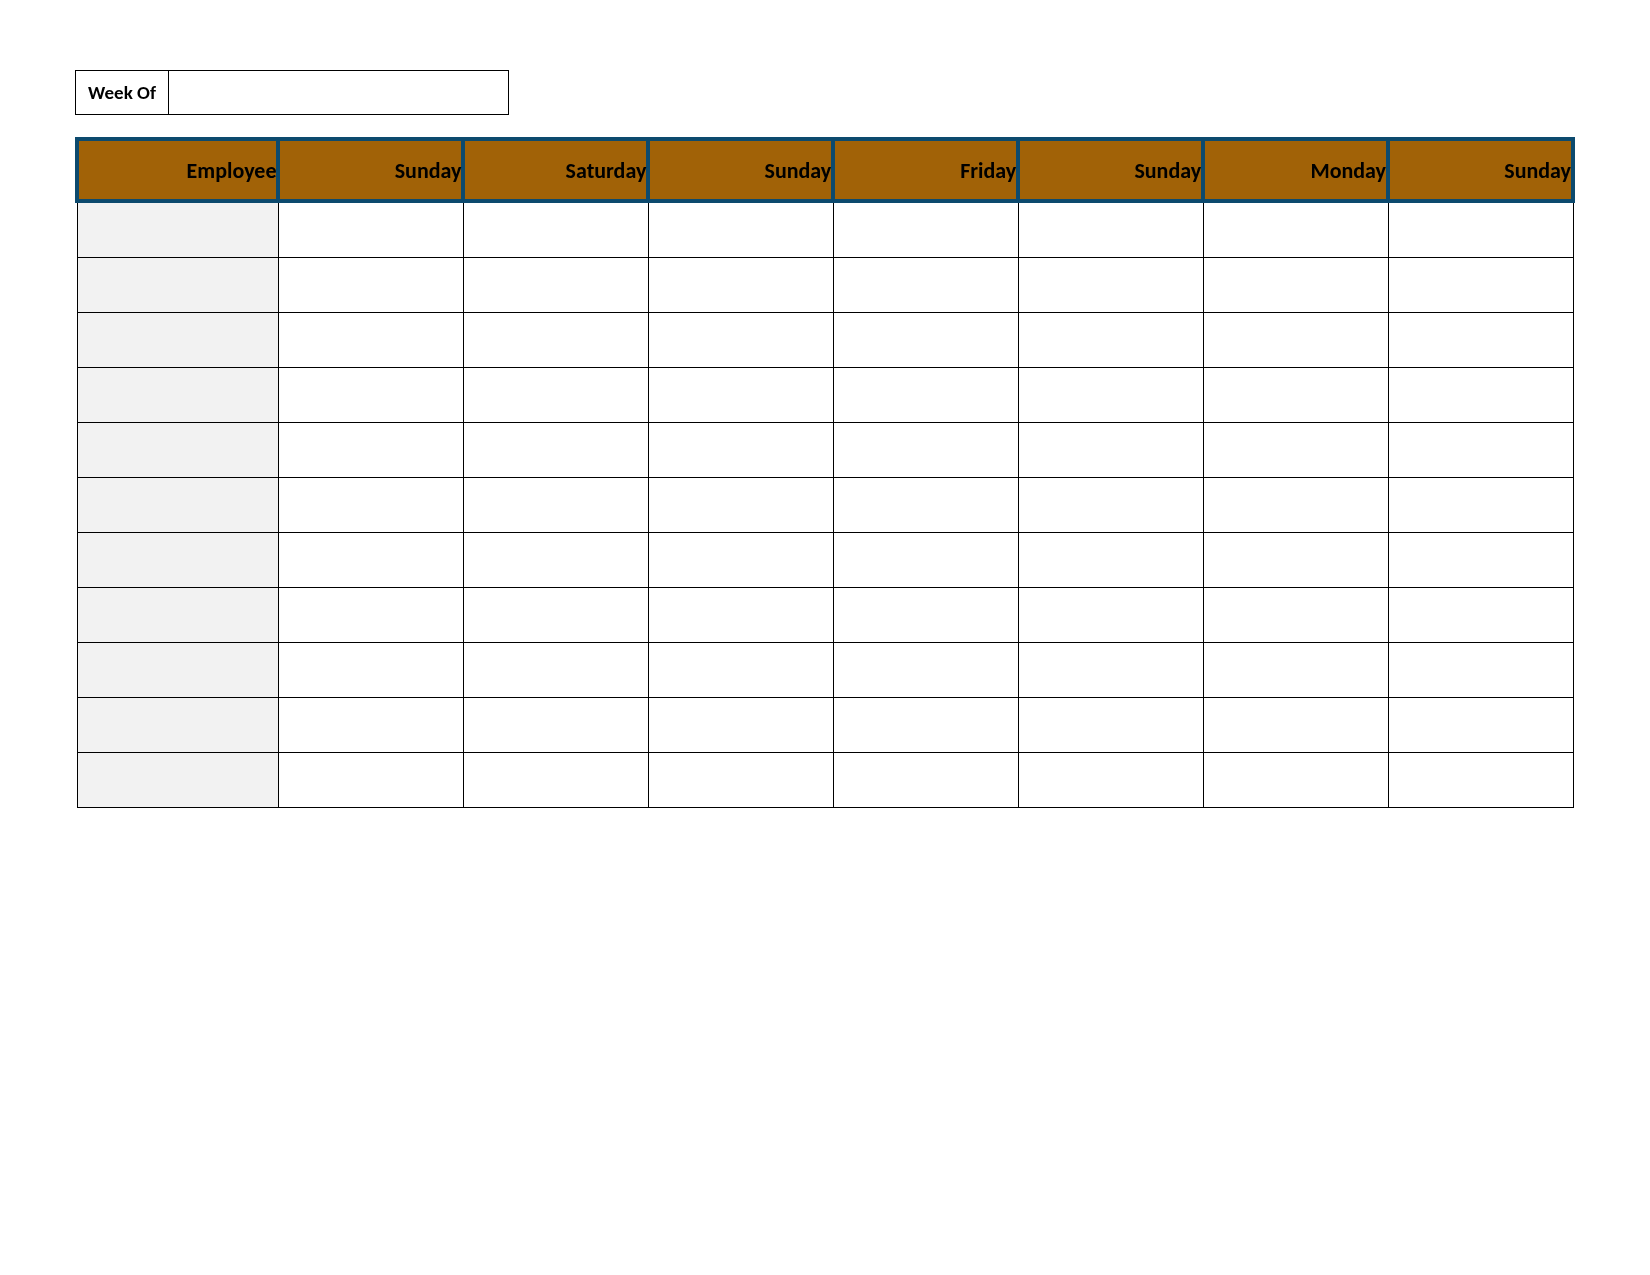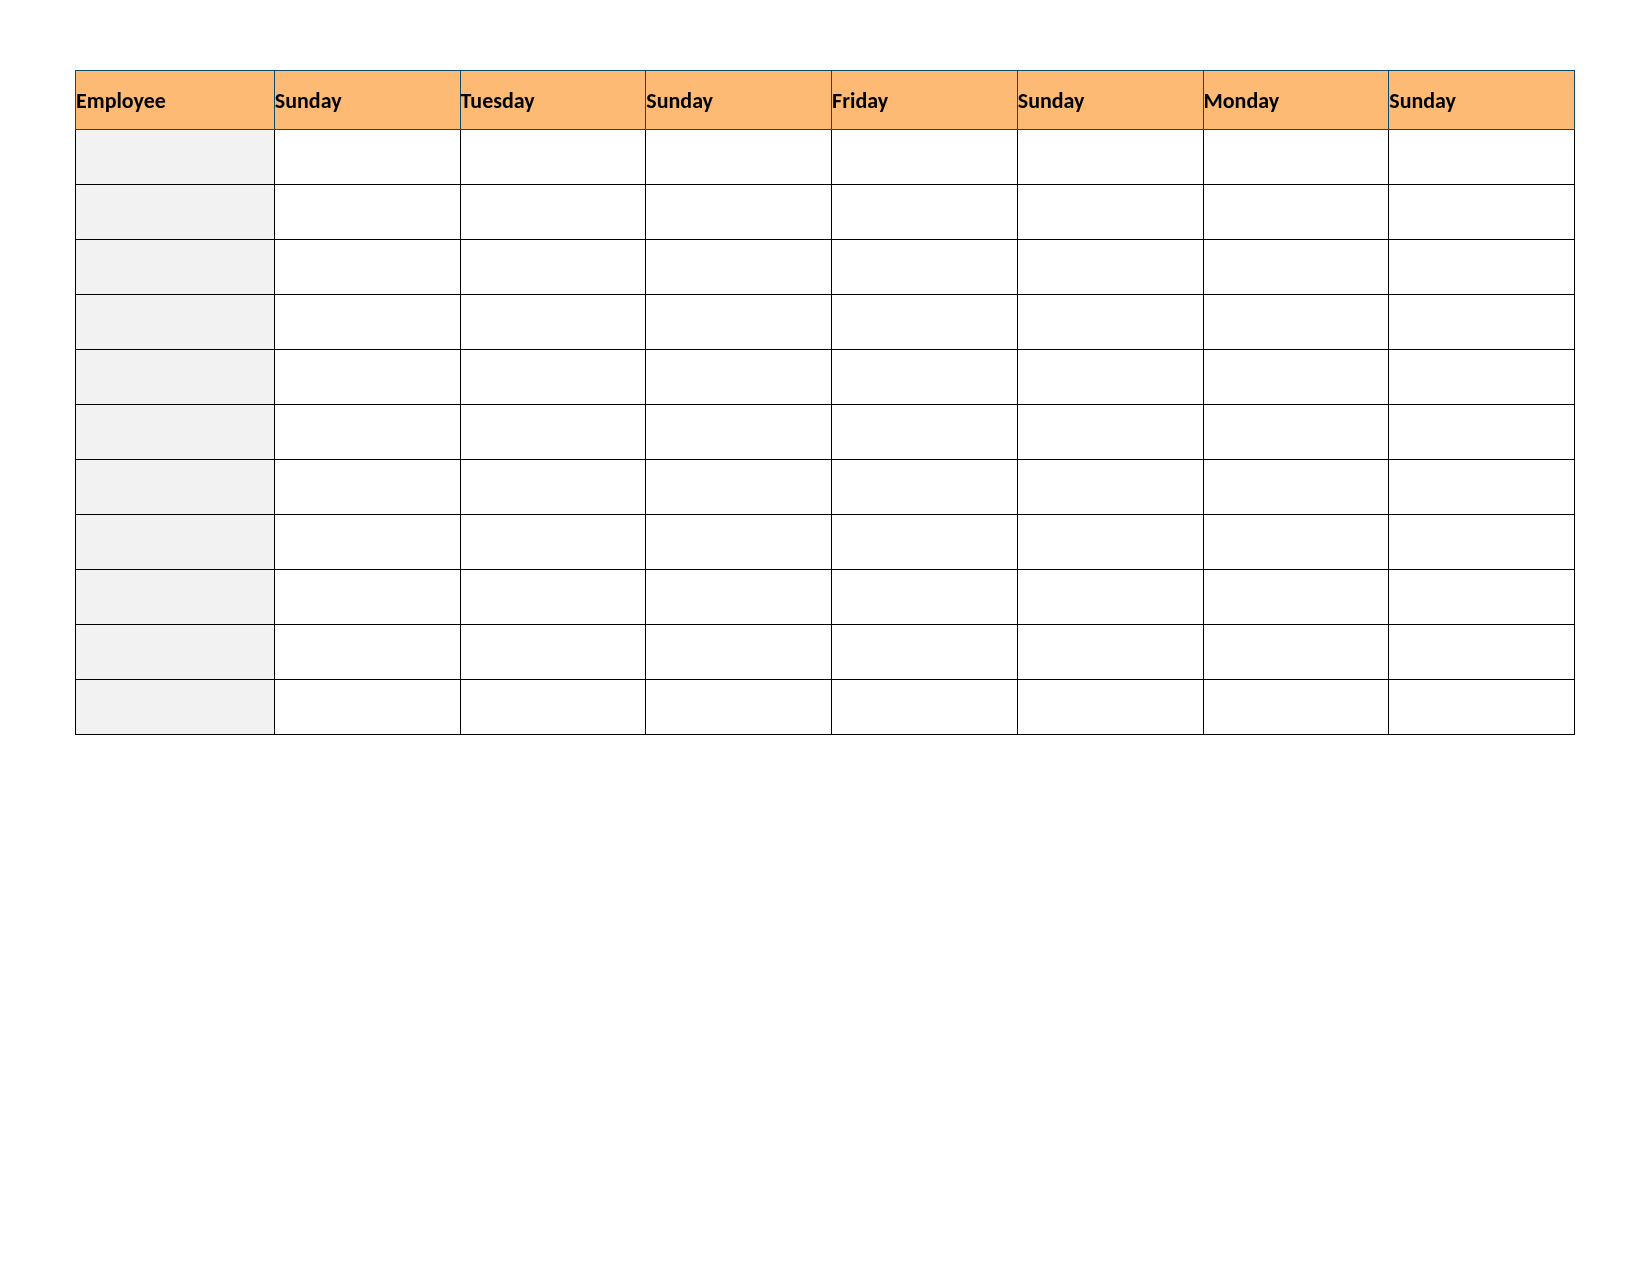--- a/index.html
+++ b/index.html
@@ -31,54 +31,58 @@
     border-left: none;
     width: 340px;
     box-sizing: border-box;
   }
   table.schedule {
     border-collapse: collapse;
     width: 100%;
     table-layout: fixed;
   }
   table.schedule th {
-    background: #fdba74;
-    border: 1px solid #0c4a6e;
+    background: #a16207;
+    border: 4px solid #0c4a6e;
     font-weight: bold;
     font-size: 22px;
     color: #000;
     padding: 0;
     height: 58px;
-    text-align: left;
+    text-align: right;
     vertical-align: middle;
   }
   table.schedule th.col-employee {
     width: 13.2%;
   }
   table.schedule td {
     border: 1px solid #000;
     height: 54px;
     padding: 0;
     background: #ffffff;
   }
   table.schedule td.emp-cell {
     background: #f2f2f2;
   }
 </style>
 </head>
 <body>
 
 <div class="page">
+  <div class="week-of-row">
+    <div class="week-of-label">Week Of</div>
+    <div class="week-of-input"></div>
+  </div>
 
   <table class="schedule">
     <thead>
       <tr>
         <th class="col-employee">Employee</th>
         <th>Sunday</th>
-        <th>Tuesday</th>
+        <th>Saturday</th>
         <th>Sunday</th>
         <th>Friday</th>
         <th>Sunday</th>
         <th>Monday</th>
         <th>Sunday</th>
       </tr>
     </thead>
     <tbody>
       <tr>
         <td class="emp-cell"></td>

